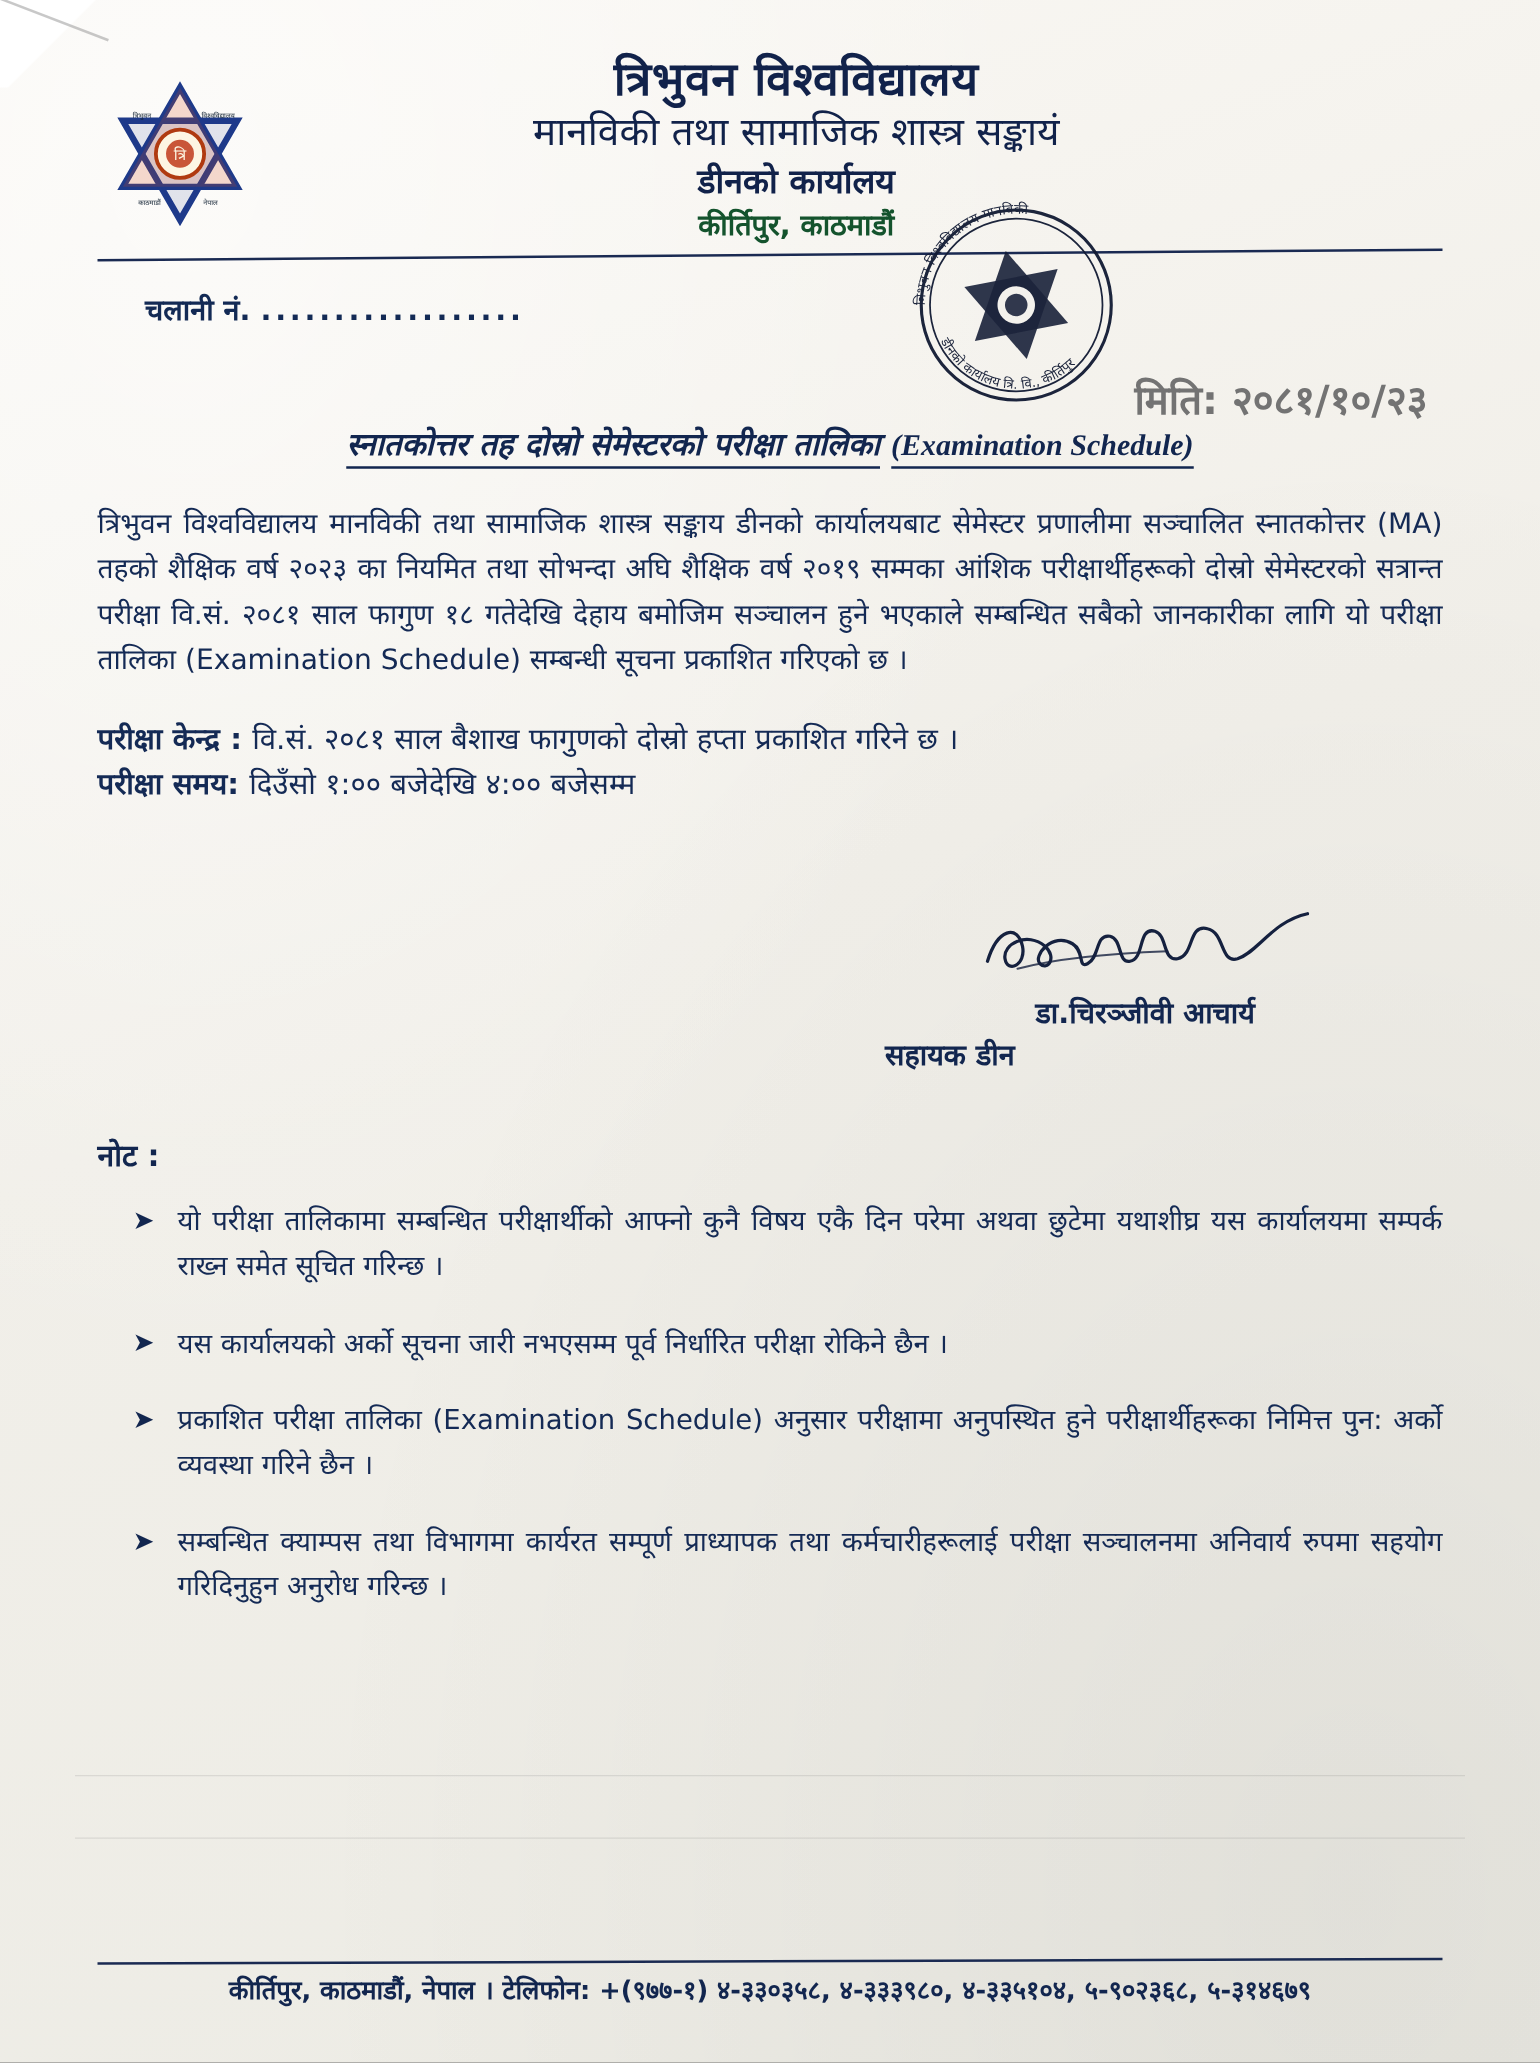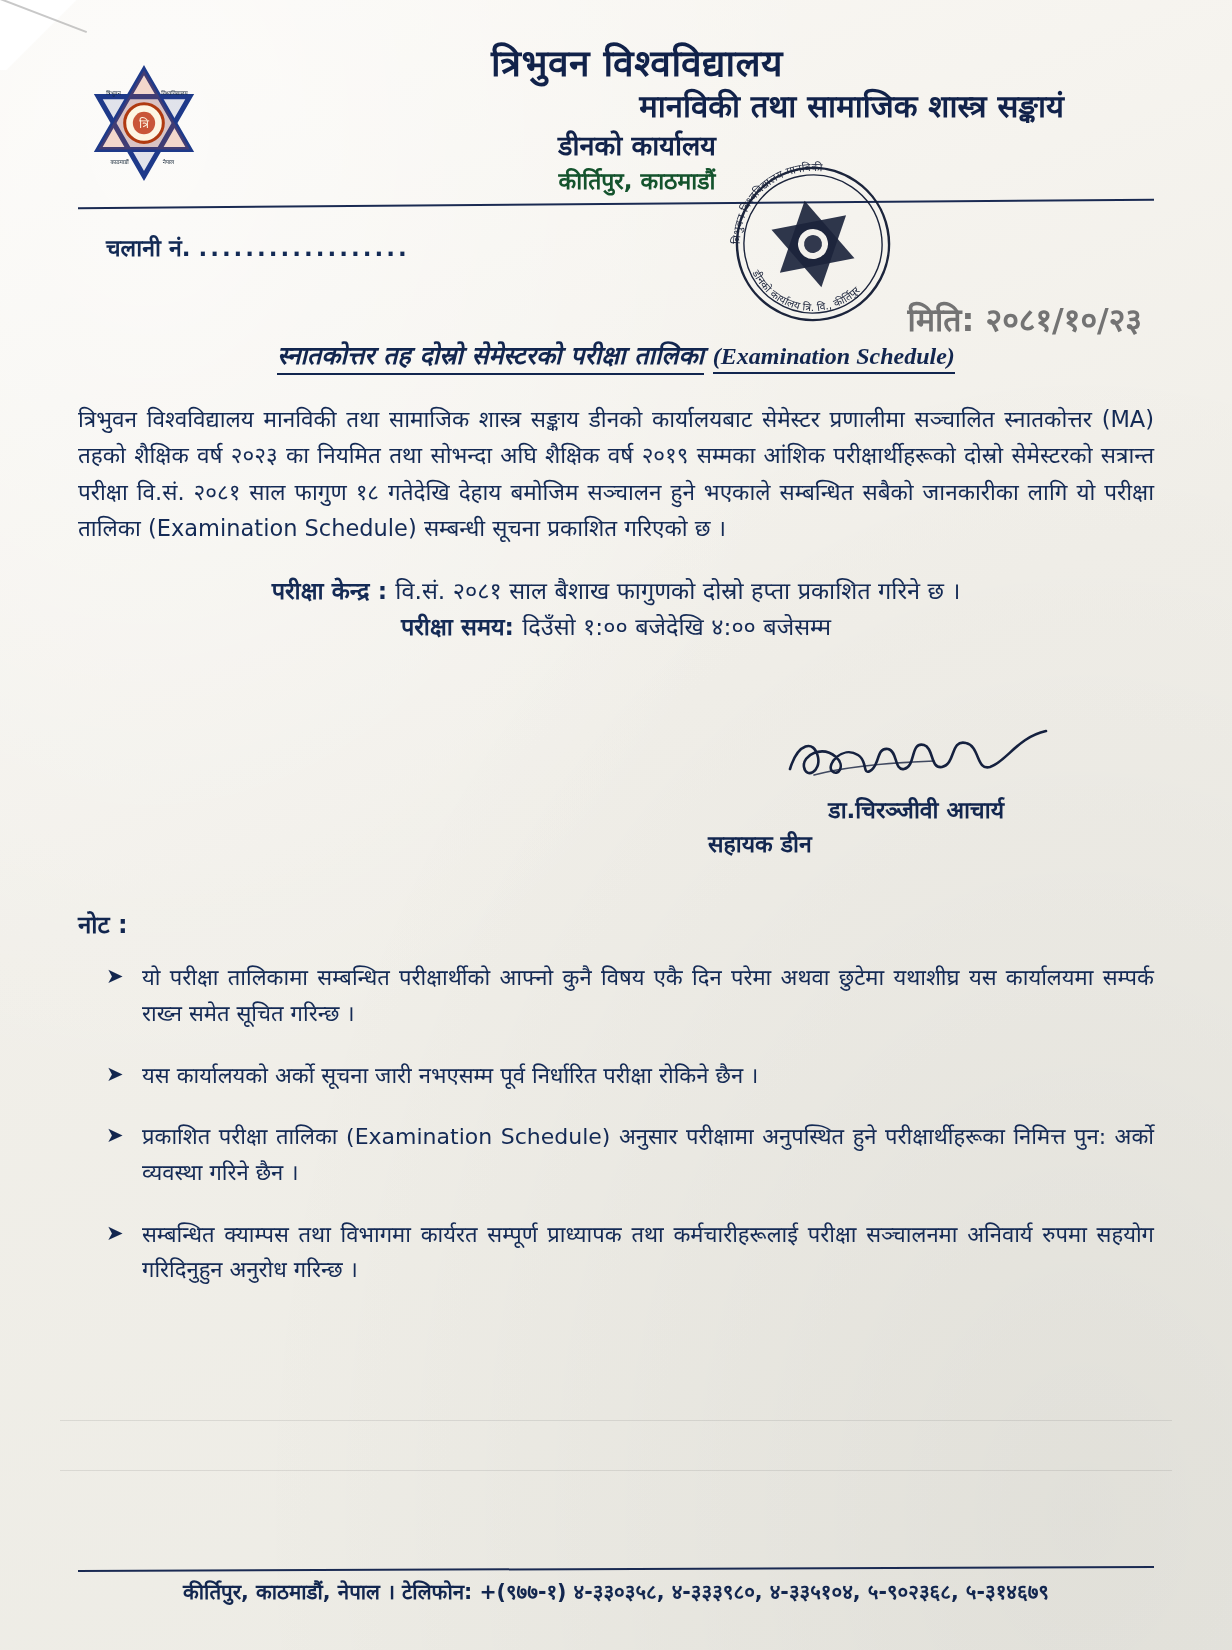--- a/index.html
+++ b/index.html
@@ -75,24 +75,23 @@
   }
   .h-uni {
     font-size: 37px;
     font-weight: 700;
     letter-spacing: .5px;
     line-height: 1.2;
     color: #11224a;
   }
   .h-fac {
     font-size: 31px;
-    font-weight: 700;
+    font-weight: 400;
     line-height: 1.35;
     color: #11224a;
-    text-align: right;
   }
   .h-off {
     font-size: 27px;
     font-weight: 700;
     line-height: 1.35;
     color: #11224a;
   }
   .h-addr {
     font-size: 23px;
     font-weight: 700;
@@ -106,21 +105,21 @@
     transform: rotate(-0.45deg);
   }
 
   
   .refrow {
     position: relative;
     height: 130px;
   }
   .chalani {
     position: absolute;
-    left: 28px;
+    left: 38px;
     top: 26px;
     font-size: 23px;
     font-weight: 700;
     color: #132a55;
   }
   .dots { letter-spacing: 3px; }
   .miti {
     position: absolute;
     right: 12px;
     top: 92px;
@@ -160,21 +159,20 @@
     text-align: justify;
     color: #142a55;
     margin: 0 0 26px 0;
   }
 
   .kv {
     font-size: 23.5px;
     line-height: 1.55;
     color: #142a55;
     font-weight: 700;
-    text-align: center;
   }
   .kv .val { font-weight: 500; }
 
   
   .sigwrap {
     margin-top: 86px;
     text-align: right;
     padding-right: 130px;
     position: relative;
     height: 150px;

